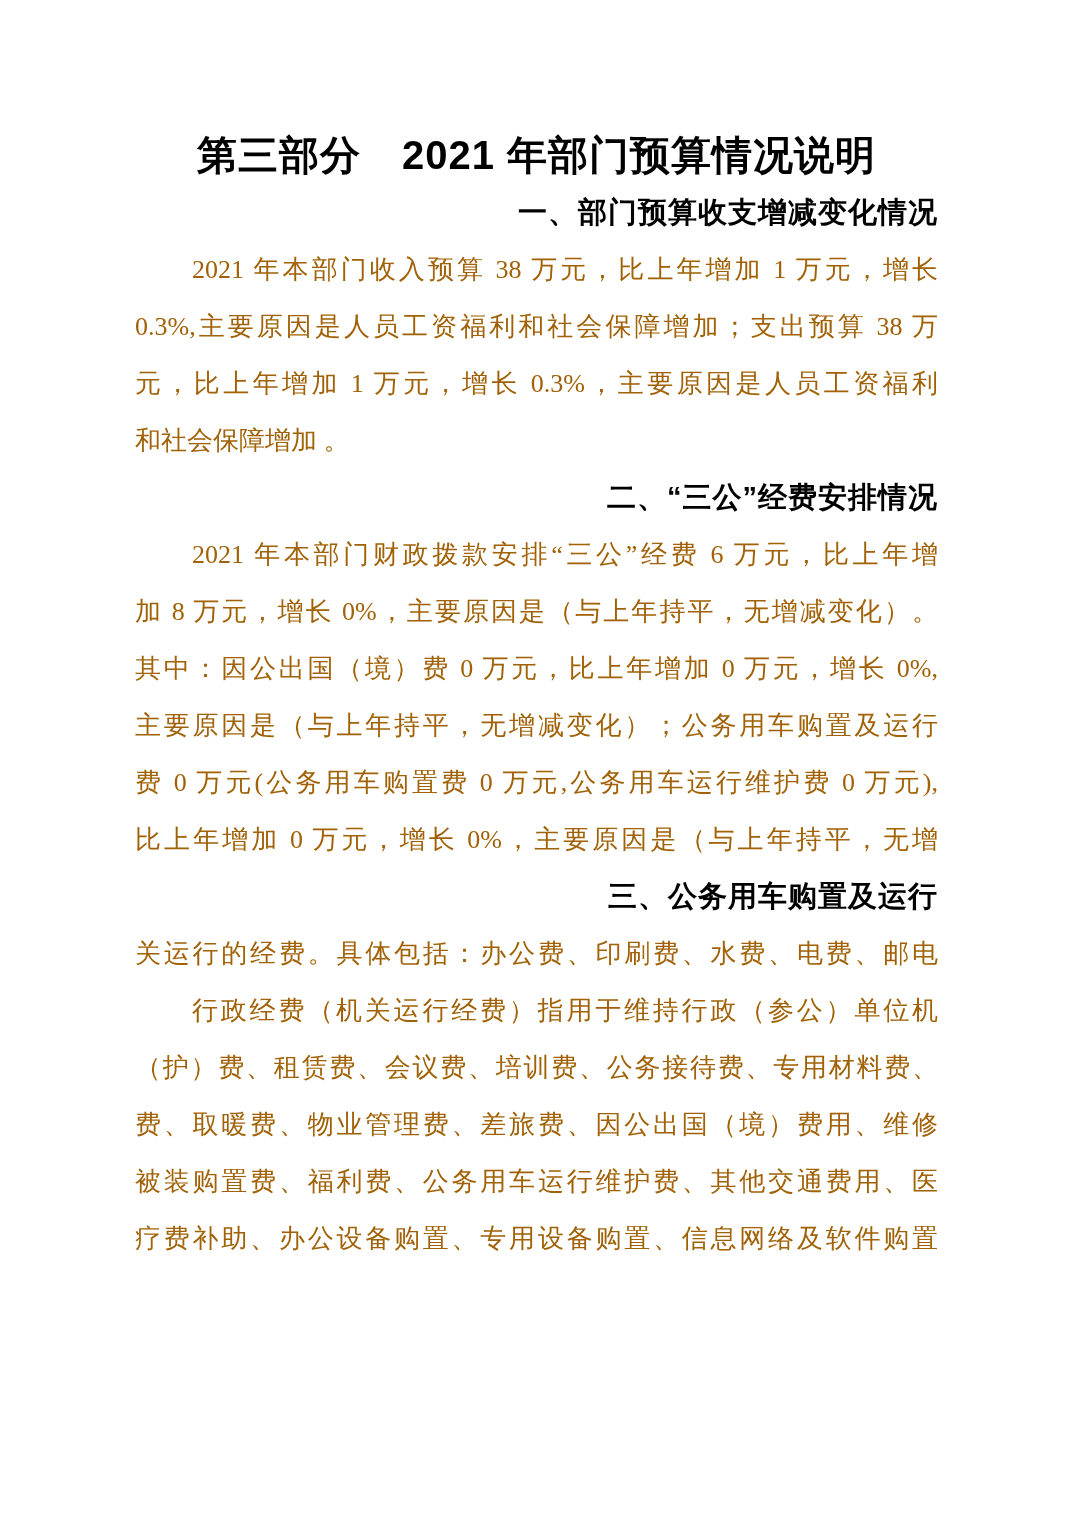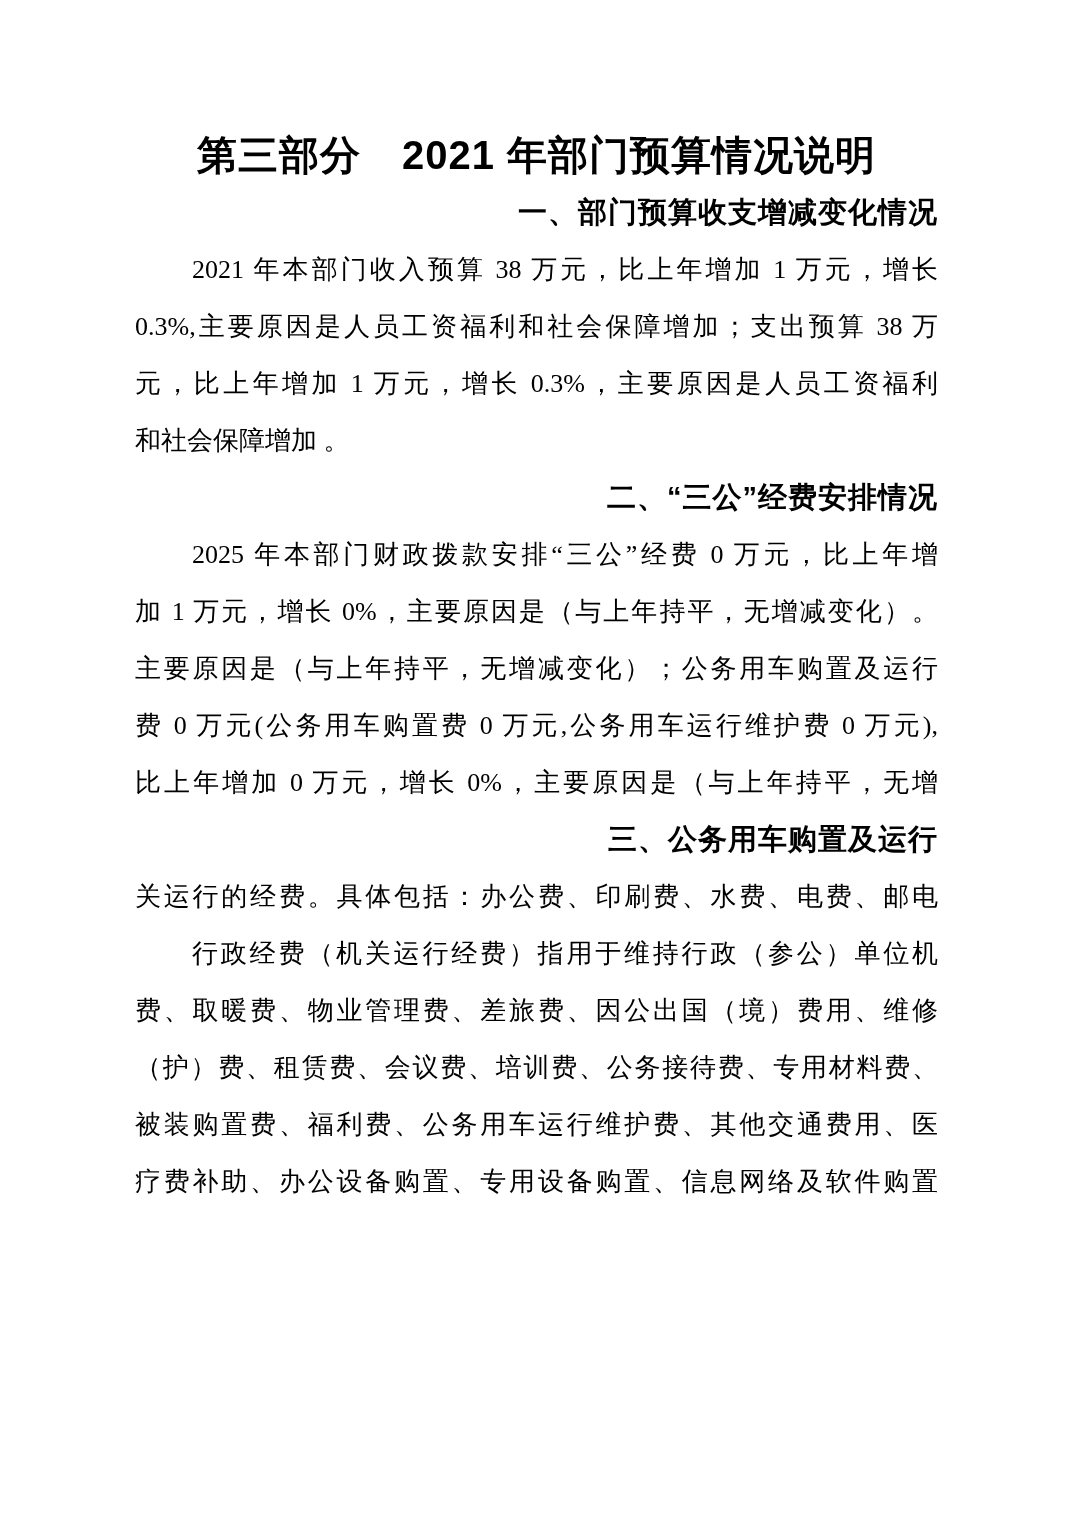--- a/index.html
+++ b/index.html
@@ -42,21 +42,21 @@
     text-align: right;
   }
   .para {
     margin: 0;
   }
   .line {
     height: 57px;
     line-height: 57px;
     font-family: "Liberation Serif", "DejaVu Serif", serif;
     font-size: 26px;
-    color: #000000;
+    color: #a16207;
   }
   .j {
     text-align: justify;
     text-align-last: justify;
     text-justify: inter-ideograph;
   }
   .last {
     text-align: center;
     text-align-last: left;
   }
@@ -77,33 +77,34 @@
       <div class="line j indent">2021 年本部门收入预算 38 万元，比上年增加 1 万元，增长</div>
       <div class="line j">0.3%,主要原因是人员工资福利和社会保障增加；支出预算 38 万</div>
       <div class="line j">元，比上年增加 1 万元，增长 0.3%，主要原因是人员工资福利</div>
       <div class="line last">和社会保障增加 。</div>
     </div>
   </section>
 
   <section>
     <h2 class="heading">二、“三公”经费安排情况</h2>
     <div class="para">
-      <div class="line j indent">2025 年本部门财政拨款安排“三公”经费 0 万元，比上年增</div>
-      <div class="line j">加 1 万元，增长 0%，主要原因是（与上年持平，无增减变化）。</div>
+      <div class="line j indent">2021 年本部门财政拨款安排“三公”经费 6 万元，比上年增</div>
+      <div class="line j">加 8 万元，增长 0%，主要原因是（与上年持平，无增减变化）。</div>
+      <div class="line j">其中：因公出国（境）费 0 万元，比上年增加 0 万元，增长 0%,</div>
       <div class="line j">主要原因是（与上年持平，无增减变化）；公务用车购置及运行</div>
       <div class="line j">费 0 万元(公务用车购置费 0 万元,公务用车运行维护费 0 万元),</div>
       <div class="line j">比上年增加 0 万元，增长 0%，主要原因是（与上年持平，无增</div>
     </div>
   </section>
 
   <section>
     <h2 class="heading">三、公务用车购置及运行</h2>
     <div class="para">
       <div class="line j">关运行的经费。具体包括：办公费、印刷费、水费、电费、邮电</div>
       <div class="line j indent">行政经费（机关运行经费）指用于维持行政（参公）单位机</div>
+      <div class="line j">（护）费、租赁费、会议费、培训费、公务接待费、专用材料费、</div>
       <div class="line j">费、取暖费、物业管理费、差旅费、因公出国（境）费用、维修</div>
-      <div class="line j">（护）费、租赁费、会议费、培训费、公务接待费、专用材料费、</div>
       <div class="line j">被装购置费、福利费、公务用车运行维护费、其他交通费用、医</div>
       <div class="line j">疗费补助、办公设备购置、专用设备购置、信息网络及软件购置</div>
     </div>
   </section>
 
 </div>
 
 </body></html>

